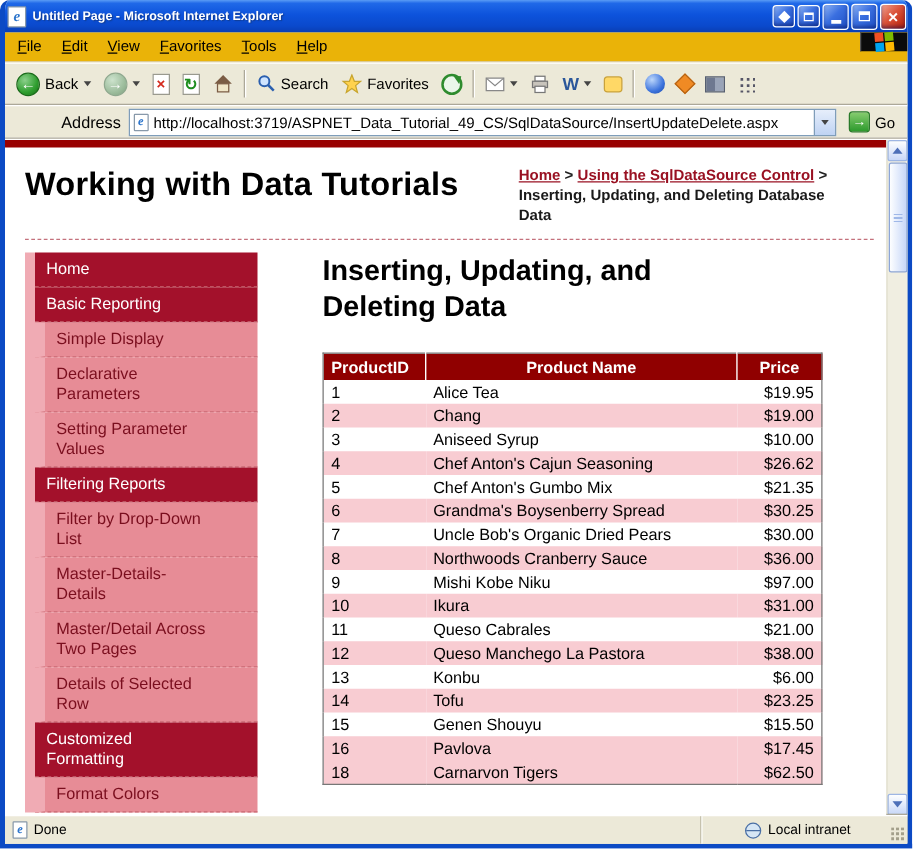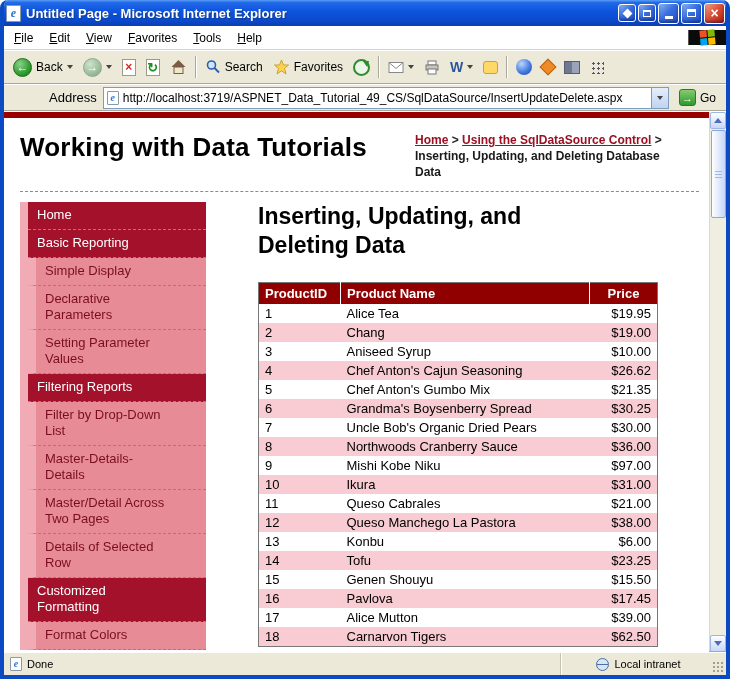--- a/index.html
+++ b/index.html
@@ -5,42 +5,42 @@
   *{box-sizing:border-box;margin:0;padding:0;}
   body{font-family:"Liberation Sans",sans-serif;background:#fff;}
 
   
   .window{width:730px;height:679px;display:flex;flex-direction:column;overflow:hidden;
           background:#ECE9D8;border-left:4px solid #0C4AC4;border-right:4px solid #0C4AC4;
           border-bottom:4px solid #0C4AC4;border-radius:8px 8px 0 0;}
   .titlebar{height:26px;flex:0 0 26px;display:flex;align-items:center;gap:5px;padding:0 5px 0 6px;
             background:linear-gradient(180deg,#5A9CF5 0%,#2069E8 10%,#0D53DC 45%,#0A49CC 80%,#0A3EB2 100%);
             border-radius:5px 5px 0 0;margin:0 -4px;}
-  .title-text{flex:1;color:#fff;font-weight:bold;font-size:13px;text-shadow:1px 1px 1px #123C8F;
+  .title-text{flex:1;color:#fff;font-weight:bold;font-size:10px;text-shadow:1px 1px 1px #123C8F;
               white-space:nowrap;overflow:hidden;}
   .tb-buttons{display:flex;align-items:center;gap:2px;}
   .tbb{width:21px;height:21px;border-radius:3px;border:1px solid #fff;display:grid;place-items:center;
        background:linear-gradient(135deg,#8FB4F4 0%,#3A6FE0 45%,#1F4FC4 100%);
        box-shadow:inset 0 -2px 3px rgba(0,10,80,.45);cursor:default;}
   .tbb.small{width:18px;height:18px;}
   .tbb.close{background:linear-gradient(135deg,#F0A492 0%,#DB533A 45%,#B41E05 100%);}
   .g-min{width:8px;height:3px;background:#fff;margin-top:9px;}
   .g-max{width:9px;height:8px;border:1px solid #fff;border-top:3px solid #fff;}
   .g-x{color:#fff;font-weight:bold;font-size:14px;line-height:1;}
   .g-diamond{width:7px;height:7px;background:#fff;transform:rotate(45deg);}
   .g-miniwin{width:8px;height:7px;border:1px solid #fff;border-top:2px solid #fff;}
   .ie-doc{width:15px;height:17px;background:#fff;border:1px solid #8899AA;border-radius:1px;
           display:grid;place-items:center;flex:0 0 auto;}
   .ie-doc .e{color:#2E76CC;font-weight:bold;font-size:12px;font-style:italic;
              font-family:"Liberation Serif",serif;line-height:1;}
   .ie-doc.mini{width:12px;height:14px;}
   .ie-doc.mini .e{font-size:10px;}
 
   
-  .menubar{display:flex;align-items:center;height:24px;flex:0 0 24px;border-bottom:1px solid #D8D4C4;background:#ffffff;}
+  .menubar{display:flex;align-items:flex-start;height:24px;flex:0 0 24px;border-bottom:1px solid #D8D4C4;background:#eab308;}
   .menu-items{flex:1;display:flex;align-items:center;padding:0 2px;}
   .menu-item{display:inline-block;padding:4px 8px;font-size:12px;color:#000;cursor:default;}
   .menu-item::first-letter{text-decoration:underline;}
   .throbber{width:38px;background:#0B0B0B;display:grid;place-items:center;border-left:1px solid #555;}
   .flag{display:grid;grid-template-columns:7px 7px;grid-template-rows:7px 7px;gap:1px;transform:rotate(-5deg);}
   .flag span{display:block;}
   .flag .f1{background:#F25022;}.flag .f2{background:#7FBA00;}
   .flag .f3{background:#00A4EF;}.flag .f4{background:#FFB900;}
 
   
@@ -101,21 +101,21 @@
   .side-item.header{background:#A3112B;color:#fff;}
   .side-item.item{background:#E78C96;color:#7A0E1E;border-left:8px solid #F0ABB4;}
 
   
   .main{width:402px;}
   .main-heading{font-size:23px;font-weight:bold;line-height:29px;max-width:345px;color:#000;}
   .products{border-collapse:collapse;margin-top:22px;font-size:13px;width:400px;border:1px solid #777;}
   .products th{background:#900000;color:#fff;font-weight:bold;padding:3px 6px;}
   .products th + th{border-left:1px solid #fff;}
   .products th.c-id{width:82px;text-align:left;}
-  .products th.c-name{text-align:left;}
+  .products th.c-name{text-align:center;}
   .products th.c-price{width:68px;text-align:center;}
   .products td{padding:2px 6px;color:#000;}
   .products td:nth-child(3){text-align:right;}
   .products tr.alt{background:#F8CCD2;}
 
   
   .scrollbar{width:17px;flex:0 0 17px;background:#F0EEE1;display:flex;flex-direction:column;border-left:1px solid #DCD9C8;}
   .sb-btn{height:17px;flex:0 0 17px;background:linear-gradient(#FDFEFF,#C9D8F8);
           border:1px solid #9EB6E4;border-radius:2px;display:grid;place-items:center;}
   .sb-track{flex:1;position:relative;}
@@ -397,25 +397,20 @@
                   <tr class="">
                     <td>15</td>
                     <td>Genen Shouyu</td>
                     <td>$15.50</td>
                   </tr>
                   <tr class="alt">
                     <td>16</td>
                     <td>Pavlova</td>
                     <td>$17.45</td>
                   </tr>
-                  <tr class="">
-                    <td>17</td>
-                    <td>Alice Mutton</td>
-                    <td>$39.00</td>
-                  </tr>
                   <tr class="alt">
                     <td>18</td>
                     <td>Carnarvon Tigers</td>
                     <td>$62.50</td>
                   </tr>
                 </tbody>
             </table>
           </div>
         </div>
 

